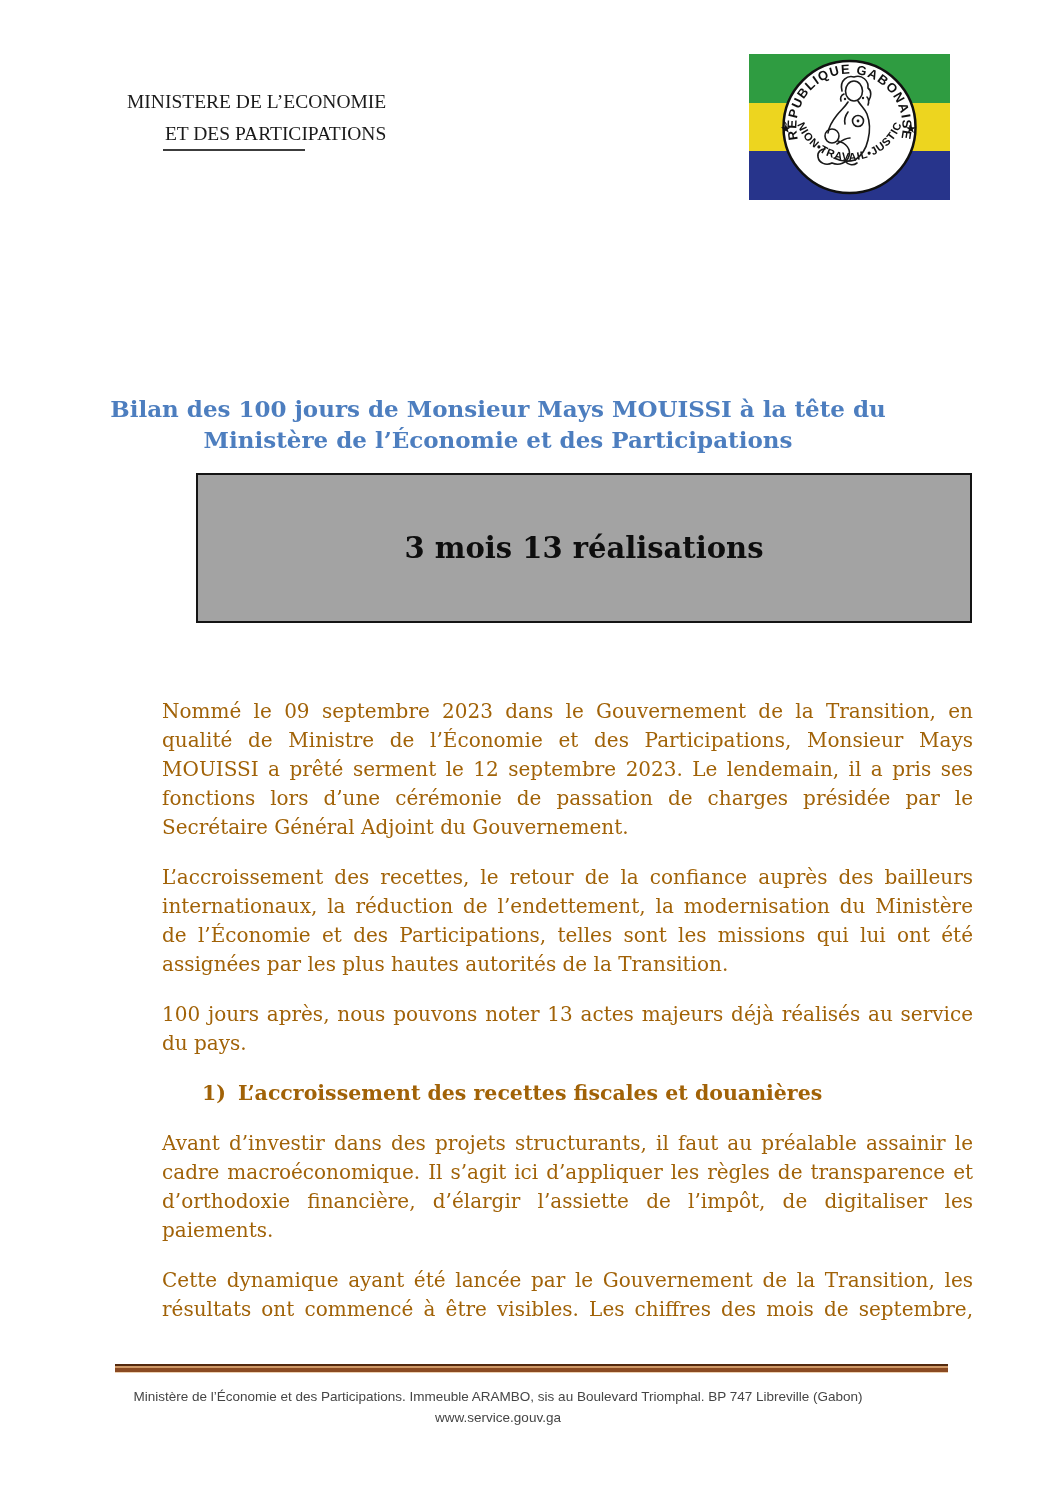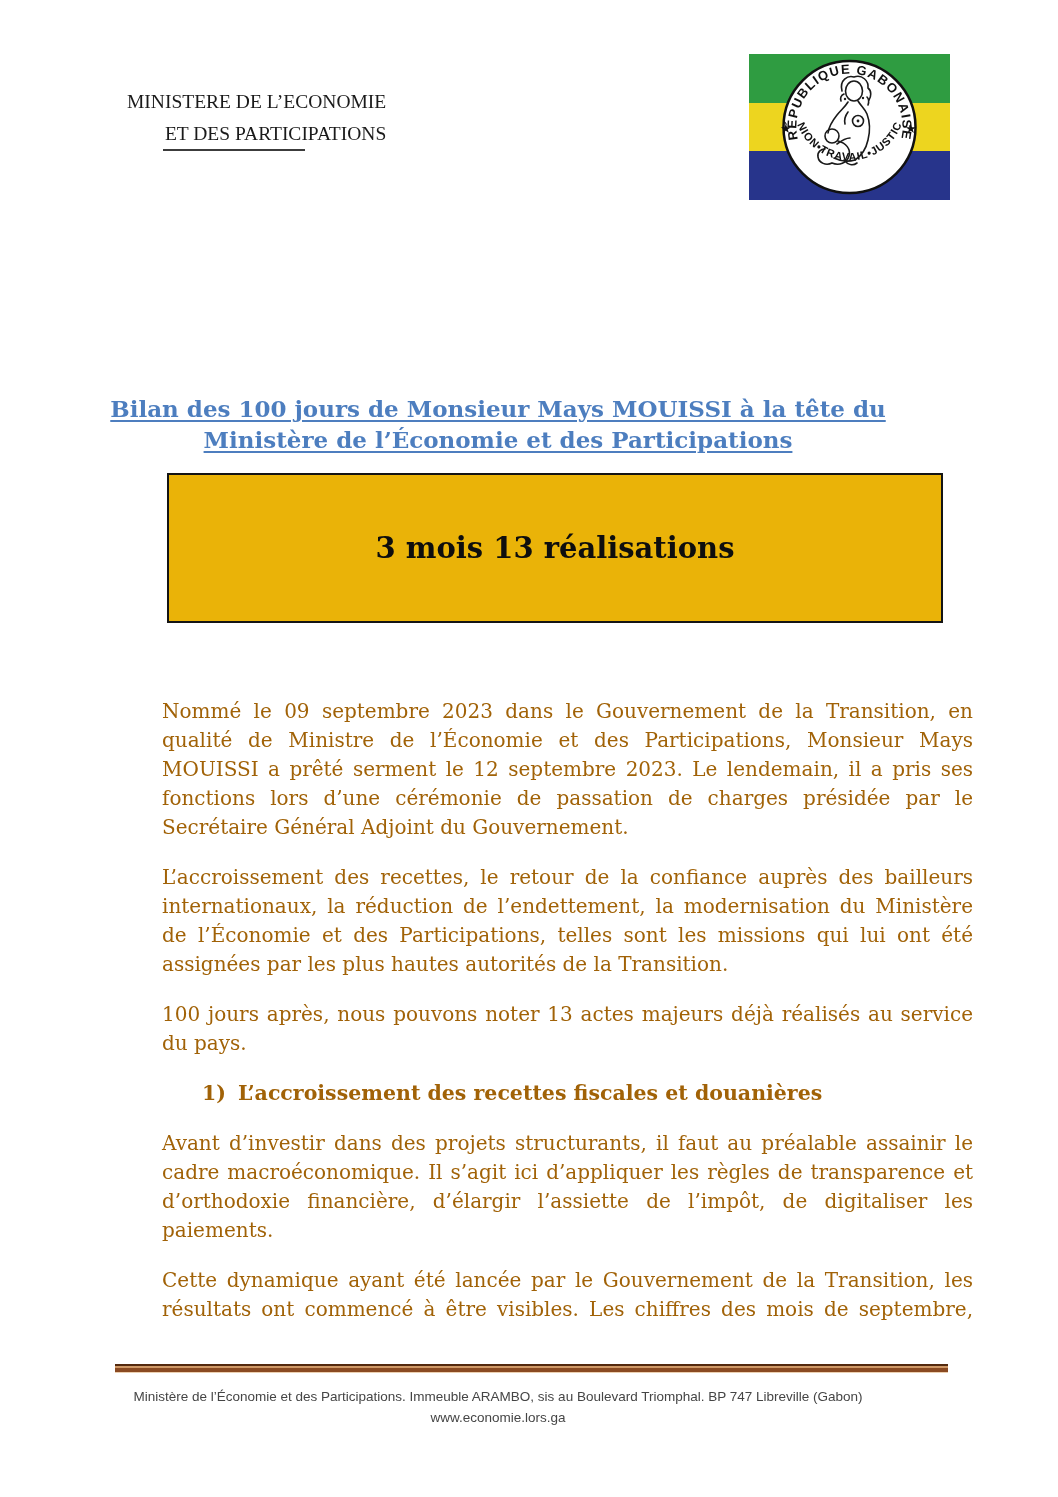--- a/index.html
+++ b/index.html
@@ -44,21 +44,20 @@
     position: absolute;
     left: 0;
     top: 393px;
     width: 100%;
     text-align: center;
     font-weight: bold;
     font-size: 23px;
     line-height: 31px;
   }
   .doc-title .t-line {
-    text-decoration: underline;
     text-decoration-thickness: 2px;
     text-underline-offset: 3px;
   }
 
   
   .banner {
     position: absolute;
     left: 167px;
     top: 473px;
     width: 776px;
@@ -165,34 +164,34 @@
         <path d="M95,106 C99,111 104,112 108,109"></path>
       </g>
     </svg>
   </div>
 
   <div class="doc-title" style="color: rgb(77, 126, 191);">
     <div class="t-line">Bilan des 100 jours de Monsieur Mays MOUISSI à la tête du</div>
     <div class="t-line">Ministère de l’Économie et des Participations</div>
   </div>
 
-  <div class="banner" style="background-color: #eab308;">
+  <div class="banner" style="background-color: #a3a3a3; margin-left: 29px;">
     <span>3 mois 13 réalisations</span>
   </div>
 
   <div class="body-copy">
     <p>Nommé le 09 septembre 2023 dans le Gouvernement de la Transition, en qualité de Ministre de l’Économie et des Participations, Monsieur Mays MOUISSI a prêté serment le 12 septembre 2023. Le lendemain, il a pris ses fonctions lors d’une cérémonie de passation de charges présidée par le Secrétaire Général Adjoint du Gouvernement.</p>
     <p>L’accroissement des recettes, le retour de la confiance auprès des bailleurs internationaux, la réduction de l’endettement, la modernisation du Ministère de l’Économie et des Participations, telles sont les missions qui lui ont été assignées par les plus hautes autorités de la Transition.</p>
     <p>100 jours après, nous pouvons noter 13 actes majeurs déjà réalisés au service du pays.</p>
     <div class="sec-heading">
       <span class="num">1)</span><span>L’accroissement des recettes fiscales et douanières</span>
     </div>
     <p>Avant d’investir dans des projets structurants, il faut au préalable assainir le cadre macroéconomique. Il s’agit ici d’appliquer les règles de transparence et d’orthodoxie financière, d’élargir l’assiette de l’impôt, de digitaliser les paiements.</p>
     <p class="justify-last">Cette dynamique ayant été lancée par le Gouvernement de la Transition, les résultats ont commencé à être visibles. Les chiffres des mois de septembre,</p>
   </div>
 
   <div class="footer-rule"></div>
   <div class="footer-text">
     <div>Ministère de l’Économie et des Participations. Immeuble ARAMBO, sis au Boulevard Triomphal. BP 747 Libreville (Gabon)</div>
-    <div>www.economie.lors.ga</div>
+    <div>www.service.gouv.ga</div>
   </div>
 
 </div>
 
 </body></html>

